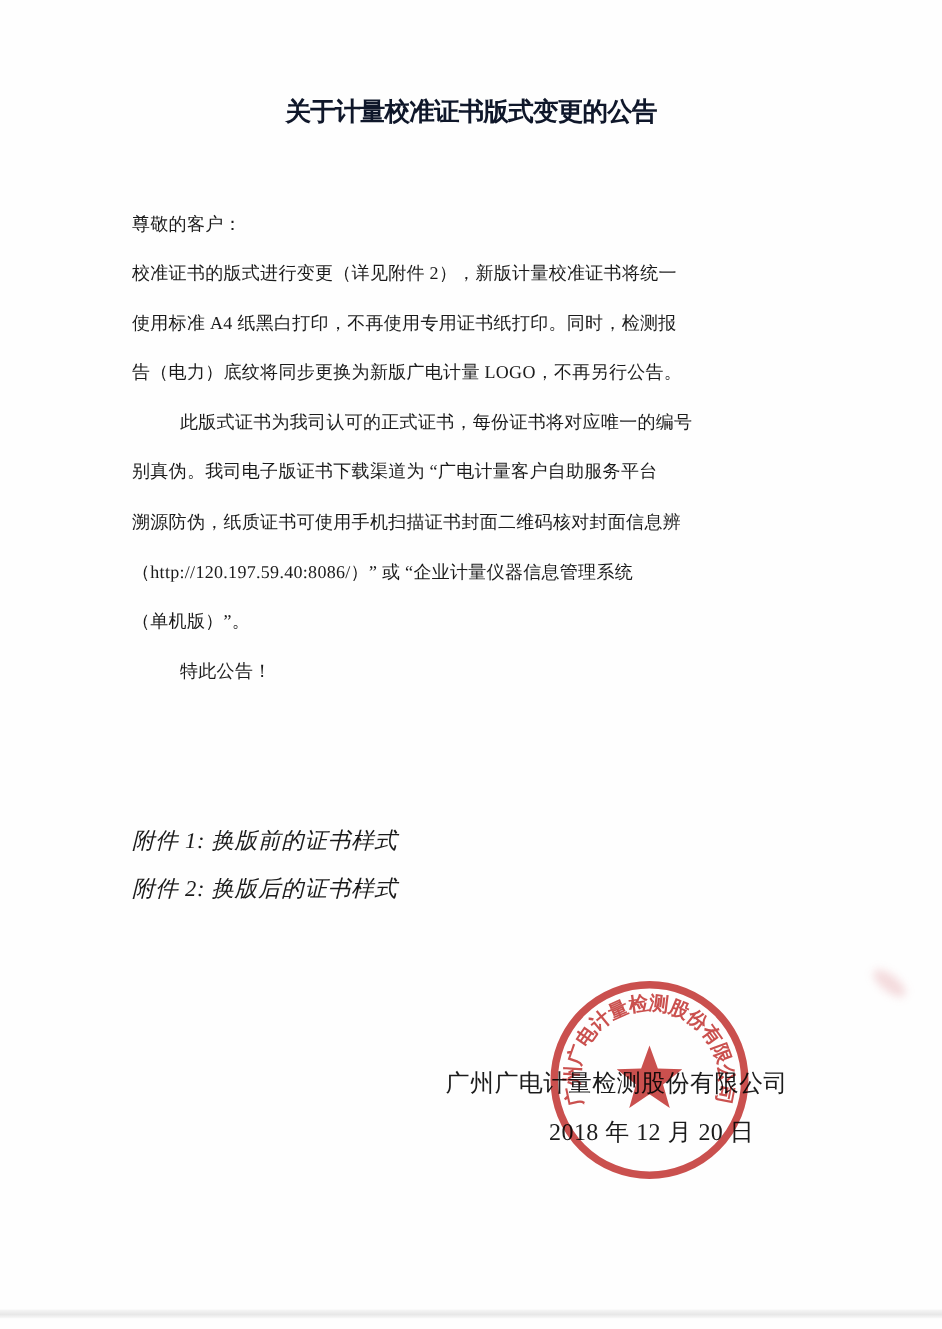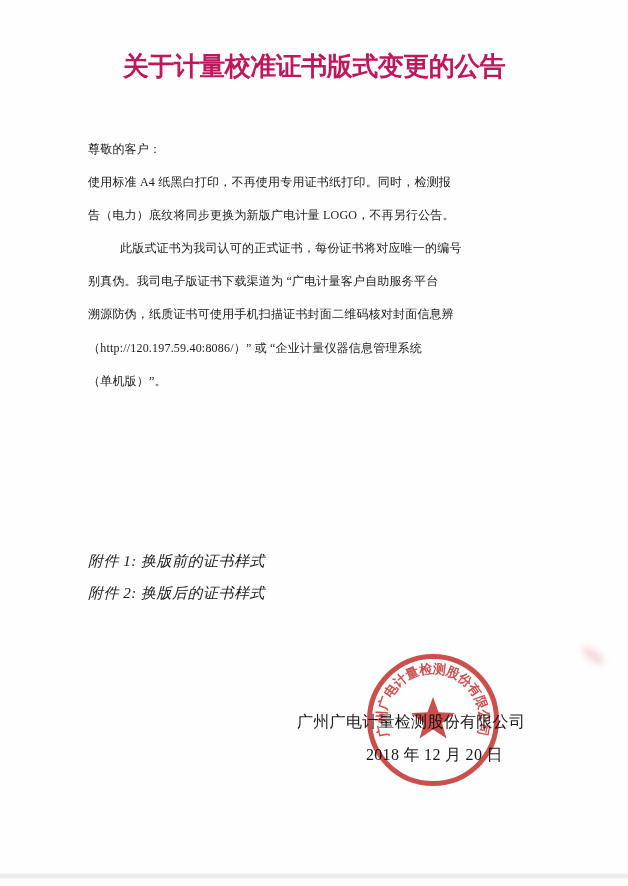--- a/index.html
+++ b/index.html
@@ -11,29 +11,29 @@
     width: 628px;
     height: 886px;
     background: #fefefe;
     color: #1b1b1b;
     font-family: "Liberation Serif", serif;
     overflow: hidden;
   }
 
   .title {
     position: absolute;
-    top: 49px;
+    top: 63px;
     left: 0;
     width: 100%;
     text-align: center;
     font-family: "Liberation Sans", sans-serif;
     font-weight: 700;
-    font-size: 26px;
+    font-size: 17px;
     letter-spacing: -0.5px;
-    color: #be185d;
+    color: #0f172a;
   }
 
   .body-block {
     position: absolute;
     left: 88px;
     top: 133px;
     width: 452px;
   }
   .line {
     height: 33.1px;
@@ -110,27 +110,29 @@
 </style>
 </head>
 <body>
 
 <div class="page">
 
   <h1 class="title">关于计量校准证书版式变更的公告</h1>
 
   <div class="body-block">
     <div class="line">尊敬的客户：</div>
+    <div class="line">校准证书的版式进行变更（详见附件 2），新版计量校准证书将统一</div>
     <div class="line">使用标准 A4 纸黑白打印，不再使用专用证书纸打印。同时，检测报</div>
     <div class="line">告（电力）底纹将同步更换为新版广电计量 LOGO，不再另行公告。</div>
     <div class="line indent">此版式证书为我司认可的正式证书，每份证书将对应唯一的编号</div>
     <div class="line">别真伪。我司电子版证书下载渠道为 “广电计量客户自助服务平台</div>
     <div class="line">溯源防伪，纸质证书可使用手机扫描证书封面二维码核对封面信息辨</div>
     <div class="line">（http://120.197.59.40:8086/）” 或 “企业计量仪器信息管理系统</div>
     <div class="line">（单机版）”。</div>
+    <div class="line indent">特此公告！</div>
   </div>
 
   <div class="attachments-block">
     <div class="att-line">附件 1: 换版前的证书样式</div>
     <div class="att-line">附件 2: 换版后的证书样式</div>
   </div>
 
   <div class="sig-company">广州广电计量检测股份有限公司</div>
   <div class="sig-date">2018 年 12 月 20 日</div>
 

